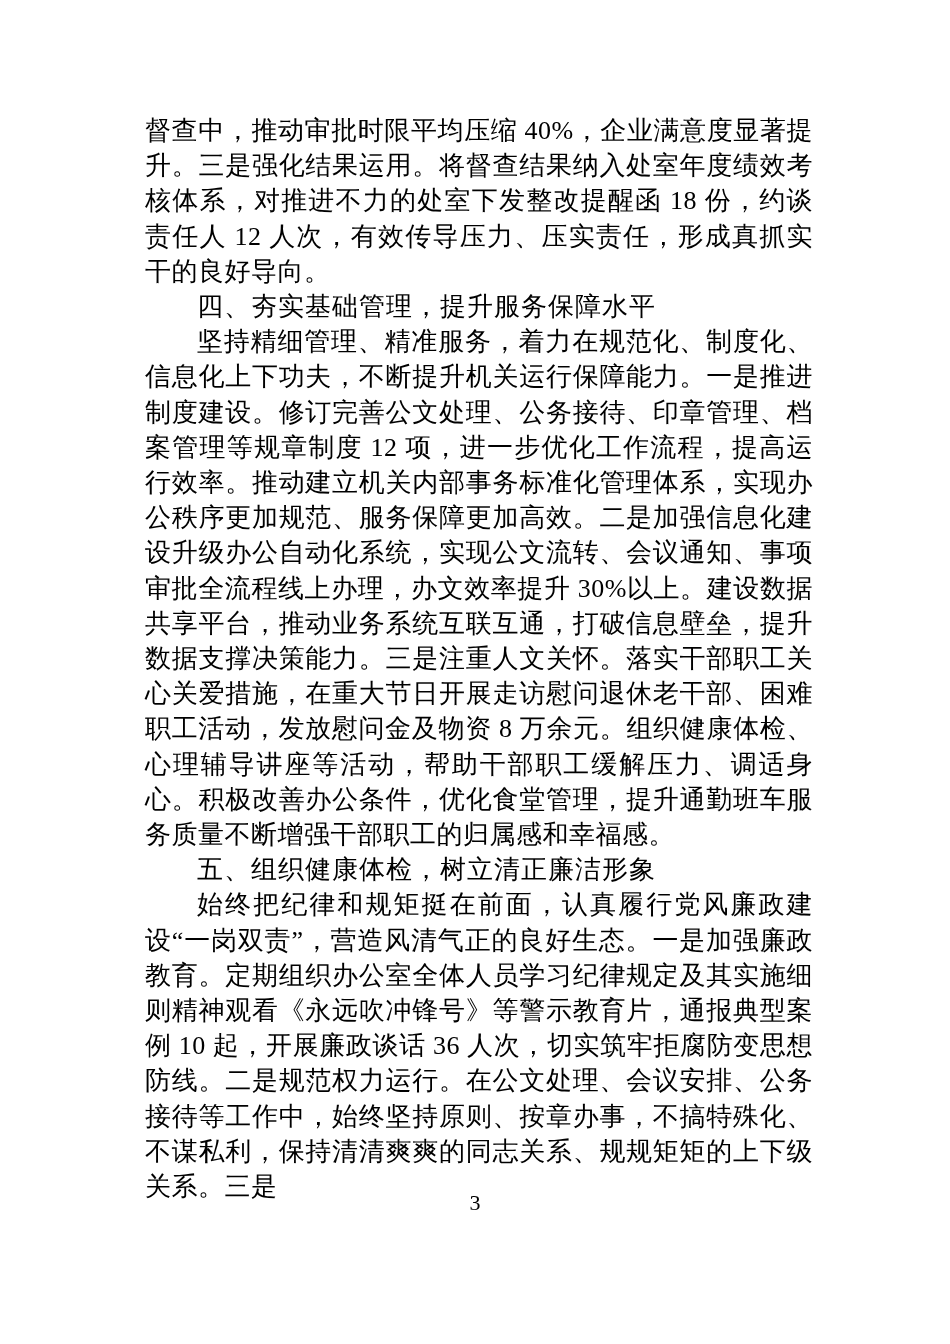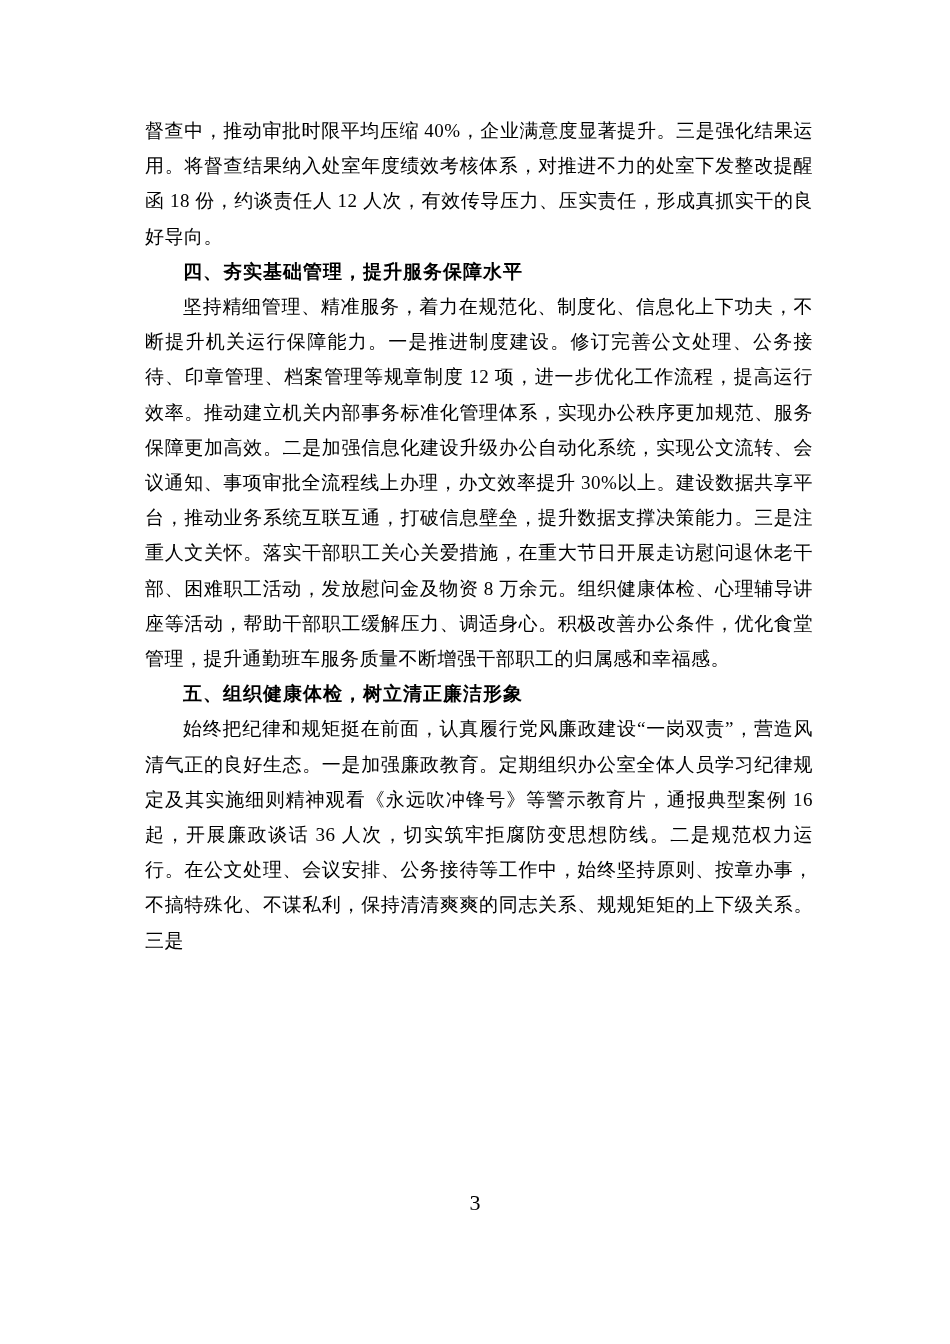--- a/index.html
+++ b/index.html
@@ -25,33 +25,33 @@
     left: 145px;
     top: 113px;
     width: 668px;
     text-align: justify;
     text-justify: inter-ideograph;
     word-break: break-all;
   }
   .doc-content p {
     margin: 0;
     padding: 0;
-    font-size: 19px;
+    font-size: 26px;
     line-height: 35.2px;
     letter-spacing: 0.5px;
   }
   .doc-content p.body {
     text-indent: 2em;
   }
   .doc-content p.body-continued {
     text-indent: 0;
   }
   .doc-content p.heading {
     text-indent: 2em;
-    font-weight: bold;
+    font-weight: normal;
     font-family: "Liberation Sans", "DejaVu Sans", sans-serif;
     letter-spacing: 1px;
   }
   .page-number {
     position: absolute;
     left: 0;
     right: 0;
     top: 1188px;
     text-align: center;
     font-size: 22px;
@@ -62,16 +62,16 @@
 </head>
 <body>
 
 <div class="page">
   <div class="doc-content">
 
   <p class="body-continued">督查中，推动审批时限平均压缩 40%，企业满意度显著提升。三是强化结果运用。将督查结果纳入处室年度绩效考核体系，对推进不力的处室下发整改提醒函 18 份，约谈责任人 12 人次，有效传导压力、压实责任，形成真抓实干的良好导向。</p>
       <p class="heading">四、夯实基础管理，提升服务保障水平</p>
       <p class="body">坚持精细管理、精准服务，着力在规范化、制度化、信息化上下功夫，不断提升机关运行保障能力。一是推进制度建设。修订完善公文处理、公务接待、印章管理、档案管理等规章制度 12 项，进一步优化工作流程，提高运行效率。推动建立机关内部事务标准化管理体系，实现办公秩序更加规范、服务保障更加高效。二是加强信息化建设升级办公自动化系统，实现公文流转、会议通知、事项审批全流程线上办理，办文效率提升 30%以上。建设数据共享平台，推动业务系统互联互通，打破信息壁垒，提升数据支撑决策能力。三是注重人文关怀。落实干部职工关心关爱措施，在重大节日开展走访慰问退休老干部、困难职工活动，发放慰问金及物资 8 万余元。组织健康体检、心理辅导讲座等活动，帮助干部职工缓解压力、调适身心。积极改善办公条件，优化食堂管理，提升通勤班车服务质量不断增强干部职工的归属感和幸福感。</p>
       <p class="heading">五、组织健康体检，树立清正廉洁形象</p>
-      <p class="body">始终把纪律和规矩挺在前面，认真履行党风廉政建设“一岗双责”，营造风清气正的良好生态。一是加强廉政教育。定期组织办公室全体人员学习纪律规定及其实施细则精神观看《永远吹冲锋号》等警示教育片，通报典型案例 16 起，开展廉政谈话 36 人次，切实筑牢拒腐防变思想防线。二是规范权力运行。在公文处理、会议安排、公务接待等工作中，始终坚持原则、按章办事，不搞特殊化、不谋私利，保持清清爽爽的同志关系、规规矩矩的上下级关系。三是</p>
+      <p class="body">始终把纪律和规矩挺在前面，认真履行党风廉政建设“一岗双责”，营造风清气正的良好生态。一是加强廉政教育。定期组织办公室全体人员学习纪律规定及其实施细则精神观看《永远吹冲锋号》等警示教育片，通报典型案例 10 起，开展廉政谈话 36 人次，切实筑牢拒腐防变思想防线。二是规范权力运行。在公文处理、会议安排、公务接待等工作中，始终坚持原则、按章办事，不搞特殊化、不谋私利，保持清清爽爽的同志关系、规规矩矩的上下级关系。三是</p>
     </div>
   <div class="page-number">3</div>
 </div>
 
 </body></html>

